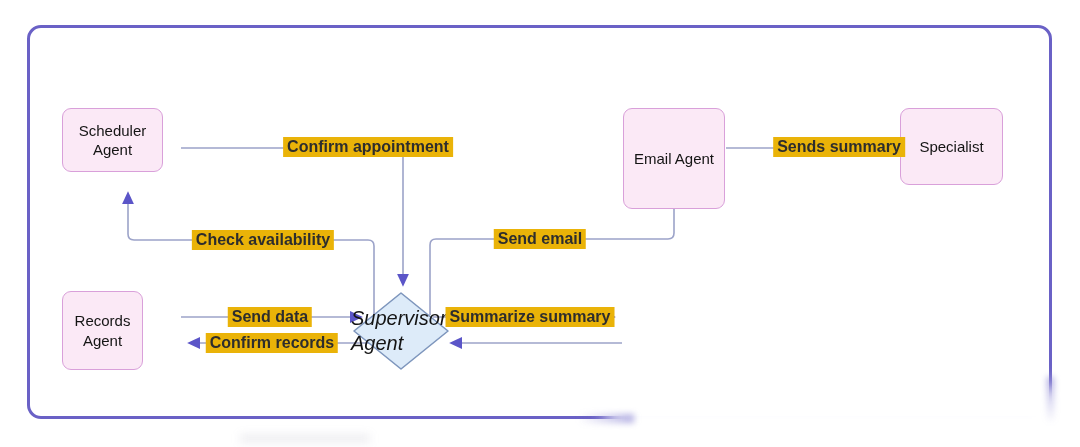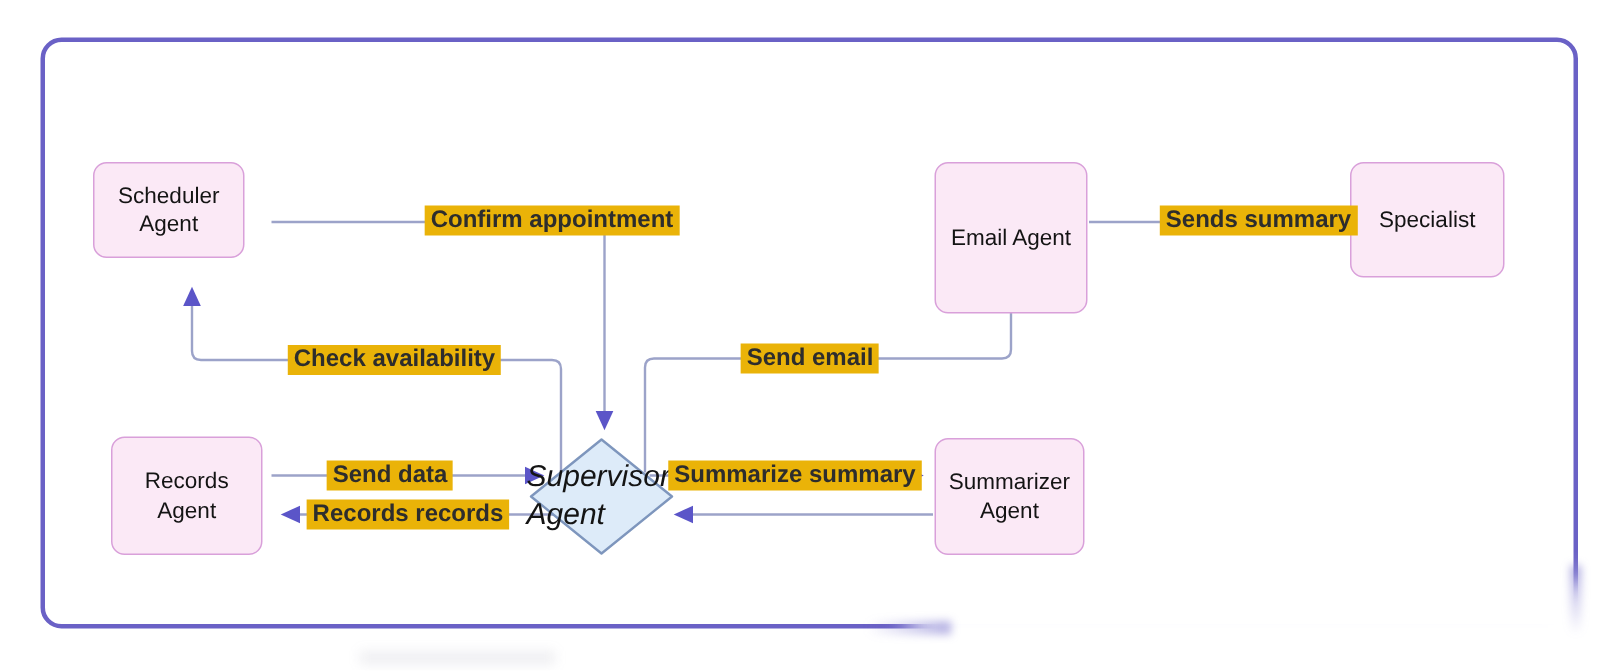--- a/index.html
+++ b/index.html
@@ -53,21 +53,21 @@
     text-align: center;
     font-size: 15px;
     line-height: 1.3;
     color: var(--node-text, #141414);
     padding: 4px 8px;
     box-sizing: border-box;
   }
   .node-scheduler  { left: 62px;  top: 108px; width: 101px; height: 64px; }
   .node-email      { left: 623px; top: 108px; width: 102px; height: 101px; }
   .node-specialist { left: 900px; top: 108px; width: 103px; height: 77px; }
-  .node-records    { left: 74px;  top: 291px; width: 101px; height: 79px; }
+  .node-records    { left: 62px;  top: 291px; width: 81px; height: 79px; }
   .node-summarizer { left: 623px; top: 292px; width: 100px; height: 78px; }
   
   .diamond-label {
     position: absolute;
     left: 351px; top: 311px;
     width: 100px; height: 40px;
     display: flex; align-items: center; justify-content: center;
     text-align: left;
     font-size: 20px; line-height: 1.25;
     color: var(--node-text, #141414);
@@ -81,21 +81,21 @@
     padding: 1px 4px;
     font-size: 16px;
     font-weight: bold;
     color: var(--label-text, #2d2d2d);
     white-space: nowrap;
   }
   .lbl-confirm   { left: 368px; top: 147px; }
   .lbl-check     { left: 263px; top: 240px; }
   .lbl-sendmail  { left: 540px; top: 239px; }
   .lbl-sendssum  { left: 812px; top: 147px; margin-left: 27px; }
-  .lbl-senddata  { left: 260px; top: 317px; }
+  .lbl-senddata  { left: 270px; top: 317px; }
   .lbl-retrieve  { left: 272px; top: 343px; }
   .lbl-summarize { left: 530px; top: 317px; }
   .lbl-processed { left: 532px; top: 343px; }
   
   .smudge {
     position: absolute;
     background: #ffffff;
     filter: blur(9px);
   }
   .smudge-bottom { left: 608px; top: 398px; width: 500px; height: 60px; }
@@ -151,30 +151,27 @@
   </div>
   <div class="node node-email">
     <span>Email Agent</span>
   </div>
   <div class="node node-specialist">
     <span>Specialist</span>
   </div>
   <div class="node node-records">
     <span>Records Agent</span>
   </div>
-  <div class="node node-summarizer">
-    <span>Summarizer Agent</span>
-  </div>
 
   <div class="edge-label lbl-confirm">Confirm appointment</div>
   <div class="edge-label lbl-check">Check availability</div>
   <div class="edge-label lbl-sendmail">Send email</div>
   <div class="edge-label lbl-sendssum">Sends summary</div>
   <div class="edge-label lbl-senddata">Send data</div>
-  <div class="edge-label lbl-retrieve">Records records</div>
+  <div class="edge-label lbl-retrieve">Confirm records</div>
   <div class="edge-label lbl-summarize">Summarize summary</div>
 
   <div class="smudge smudge-bottom"></div>
   <div class="smudge smudge-right"></div>
   <div class="wisp wisp-v"></div>
   <div class="wisp wisp-h"></div>
   <div class="wisp wisp-g"></div>
 
 </div>
 

